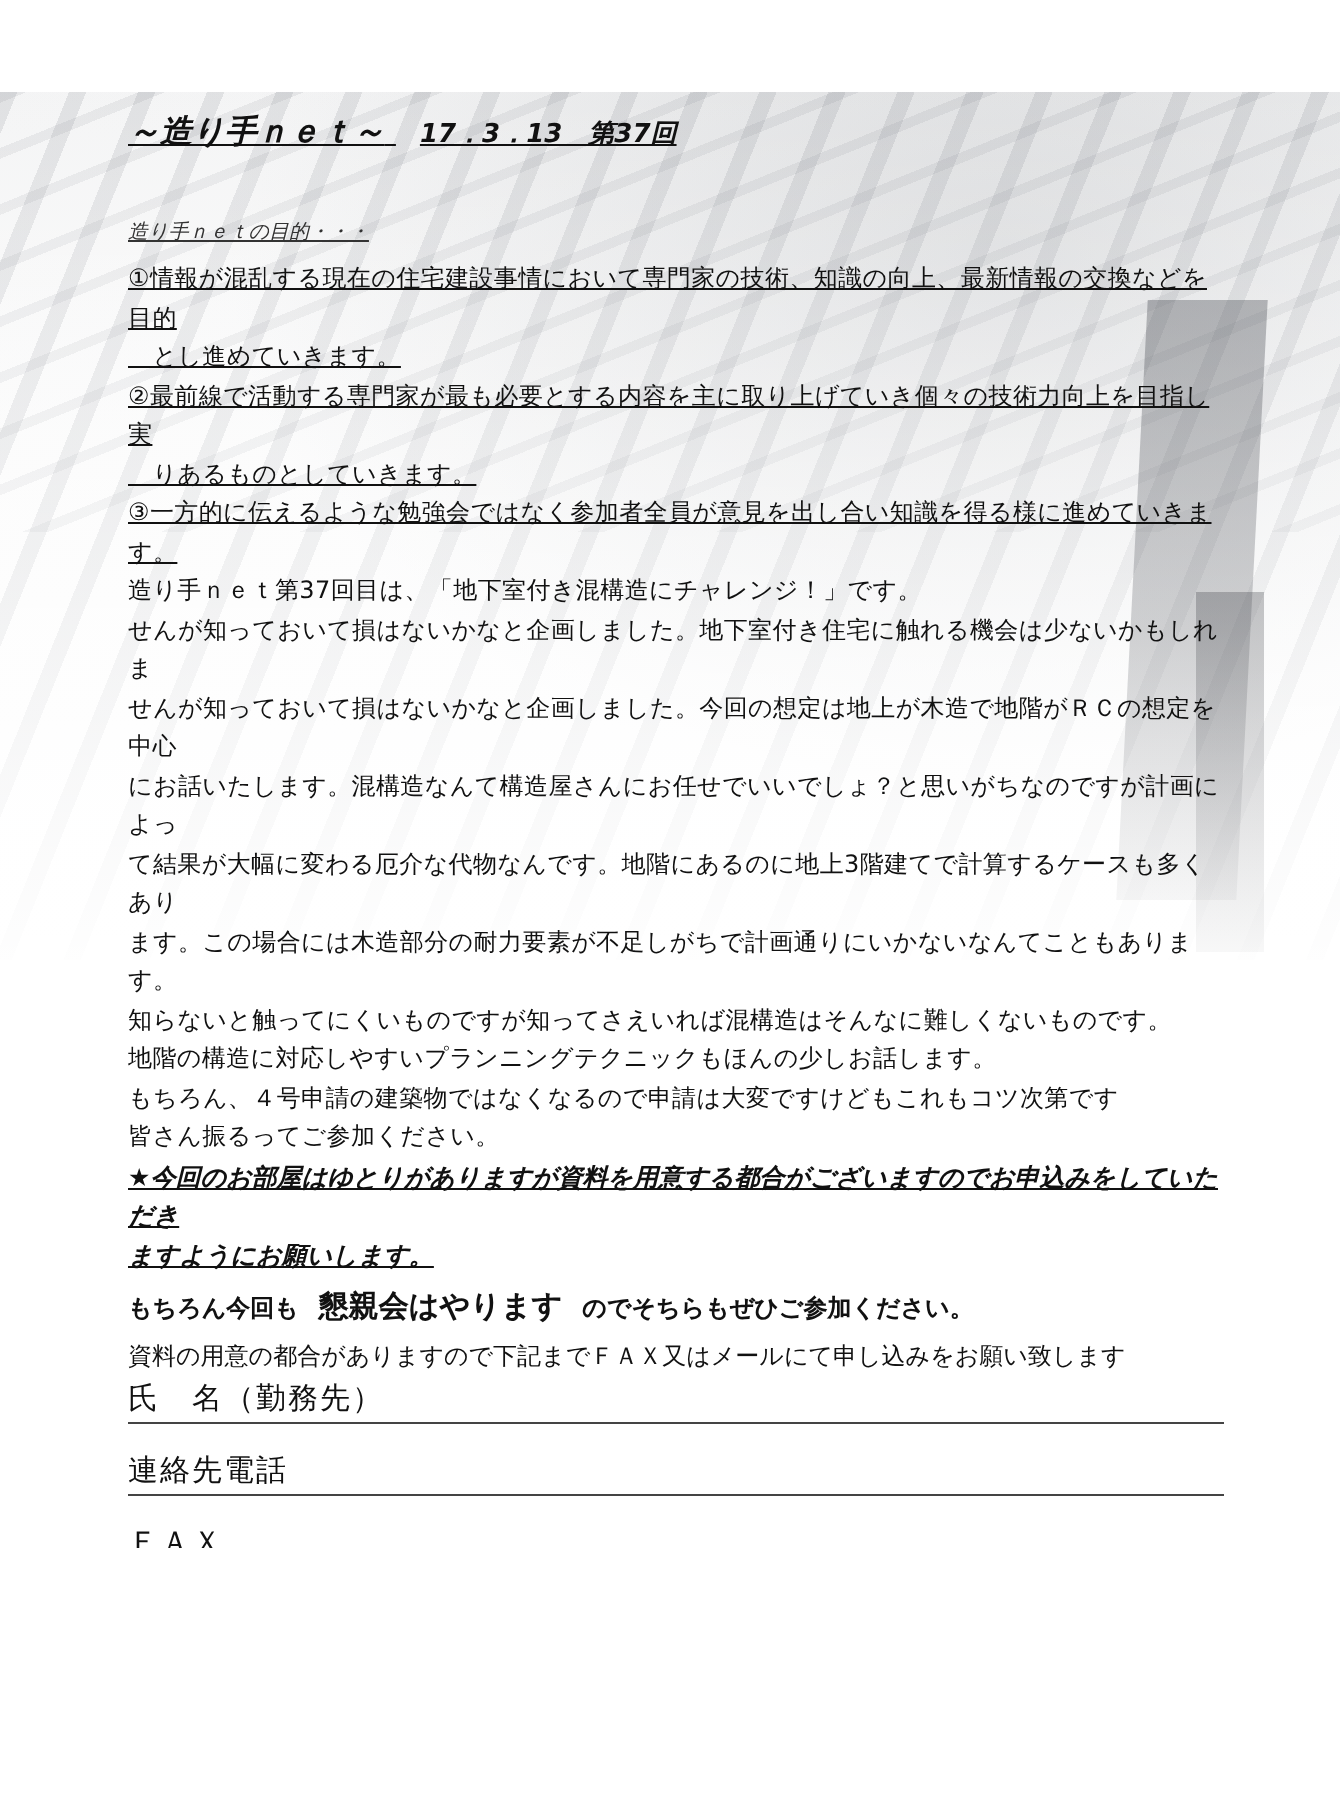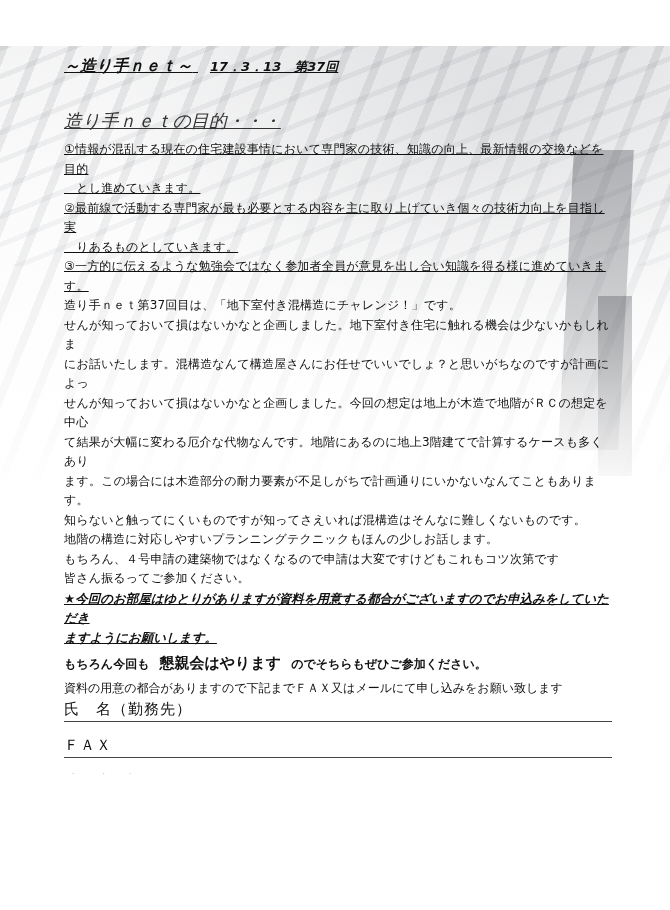--- a/index.html
+++ b/index.html
@@ -38,21 +38,21 @@
   }
   .wm-band2 {
     position:absolute; left:598px; top:250px; width:34px; height:180px;
     background:linear-gradient(180deg, rgba(60,62,68,0.30) 0%, rgba(60,62,68,0.04) 100%);
   }
   
   .content { position:absolute; left:64px; top:56px; width:548px; z-index:2; }
   .title-line { font-style:italic; font-weight:bold; text-decoration:underline; margin-bottom:32px; white-space:nowrap; }
   .title { font-size:16px; }
   .title-date { font-size:13px; margin-left:12px; }
-  .purpose-heading { font-style:italic; font-size:18px; color:#333; text-decoration:underline; margin-bottom:7px; }
+  .purpose-heading { font-style:italic; font-size:10px; color:#333; text-decoration:underline; margin-bottom:7px; }
   .bodytext { font-size:12px; line-height:19.5px; letter-spacing:0.2px; }
   .u { text-decoration:underline; }
   .star-block { font-size:12.5px; font-weight:bold; font-style:italic; text-decoration:underline; line-height:19.5px; }
   .party-line { margin-top:5px; font-size:12px; font-weight:bold; line-height:22px; }
   .party-highlight { font-size:15px; margin:0 10px; }
   .sessions { margin-top:16px; }
   .session-heading { font-size:12.5px; font-weight:bold; text-decoration:underline; line-height:22px; }
   .session-detail { font-size:12.5px; font-style:italic; letter-spacing:1px; line-height:22px; }
   .apply-line { font-size:12px; line-height:20px; margin-top:3px; }
   .form-area { margin-top:2px; }
@@ -84,22 +84,22 @@
       <div class="u">①情報が混乱する現在の住宅建設事情において専門家の技術、知識の向上、最新情報の交換などを目的</div>
       <div class="u">　とし進めていきます。</div>
       <div class="u">②最前線で活動する専門家が最も必要とする内容を主に取り上げていき個々の技術力向上を目指し実</div>
       <div class="u">　りあるものとしていきます。</div>
       <div class="u">③一方的に伝えるような勉強会ではなく参加者全員が意見を出し合い知識を得る様に進めていきます。</div>
     </div>
 
     <div class="bodytext">
       <div>造り手ｎｅｔ第37回目は、「地下室付き混構造にチャレンジ！」です。</div>
       <div>せんが知っておいて損はないかなと企画しました。地下室付き住宅に触れる機会は少ないかもしれま</div>
+      <div>せんが知っておいて損はないかなと企画しました。今回の想定は地上が木造で地階がＲＣの想定を中心</div>
       <div>にお話いたします。混構造なんて構造屋さんにお任せでいいでしょ？と思いがちなのですが計画によっ</div>
-      <div>せんが知っておいて損はないかなと企画しました。今回の想定は地上が木造で地階がＲＣの想定を中心</div>
       <div>て結果が大幅に変わる厄介な代物なんです。地階にあるのに地上3階建てで計算するケースも多くあり</div>
       <div>ます。この場合には木造部分の耐力要素が不足しがちで計画通りにいかないなんてこともあります。</div>
       <div>知らないと触ってにくいものですが知ってさえいれば混構造はそんなに難しくないものです。</div>
       <div>地階の構造に対応しやすいプランニングテクニックもほんの少しお話します。</div>
       <div>もちろん、４号申請の建築物ではなくなるので申請は大変ですけどもこれもコツ次第です</div>
       <div>皆さん振るってご参加ください。</div>
     </div>
 
     <div class="star-block">
       <div>★今回のお部屋はゆとりがありますが資料を用意する都合がございますのでお申込みをしていただき</div>
@@ -111,24 +111,24 @@
     </div>
 
 
     <div class="apply-line">資料の用意の都合がありますので下記までＦＡＸ又はメールにて申し込みをお願い致します</div>
 
     <div class="form-area">
       <div class="form-line">
         <span>氏　名（勤務先）</span>
       </div>
       <div class="form-line">
-        <span>ＦＡＸ</span>
+        <span>連絡先電話</span>
       </div>
       <div class="form-line">
-        <span>連絡先電話</span>
+        <span>ＦＡＸ</span>
       </div>
       <div class="form-line">
         <span>メールアドレス</span>
       </div>
     </div>
 
   </div>
 </div>
 
 </body></html>

